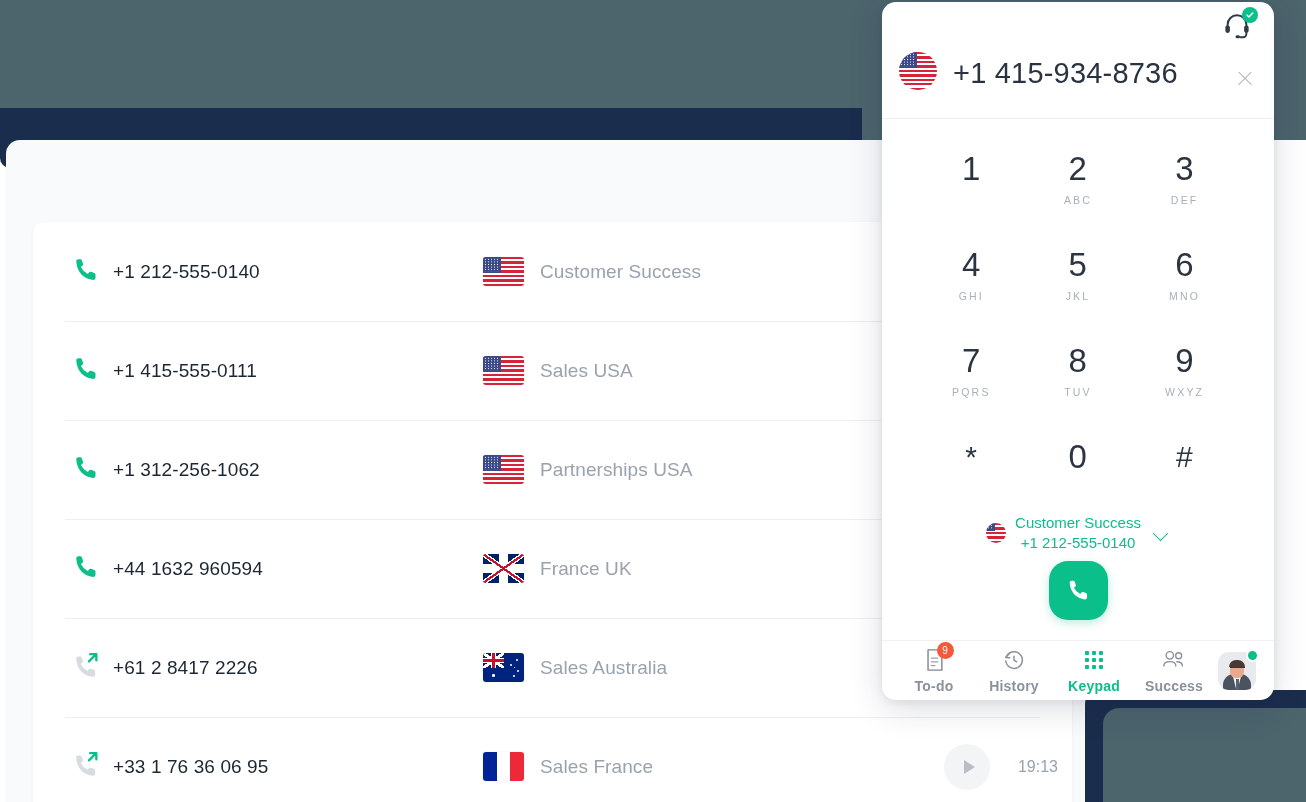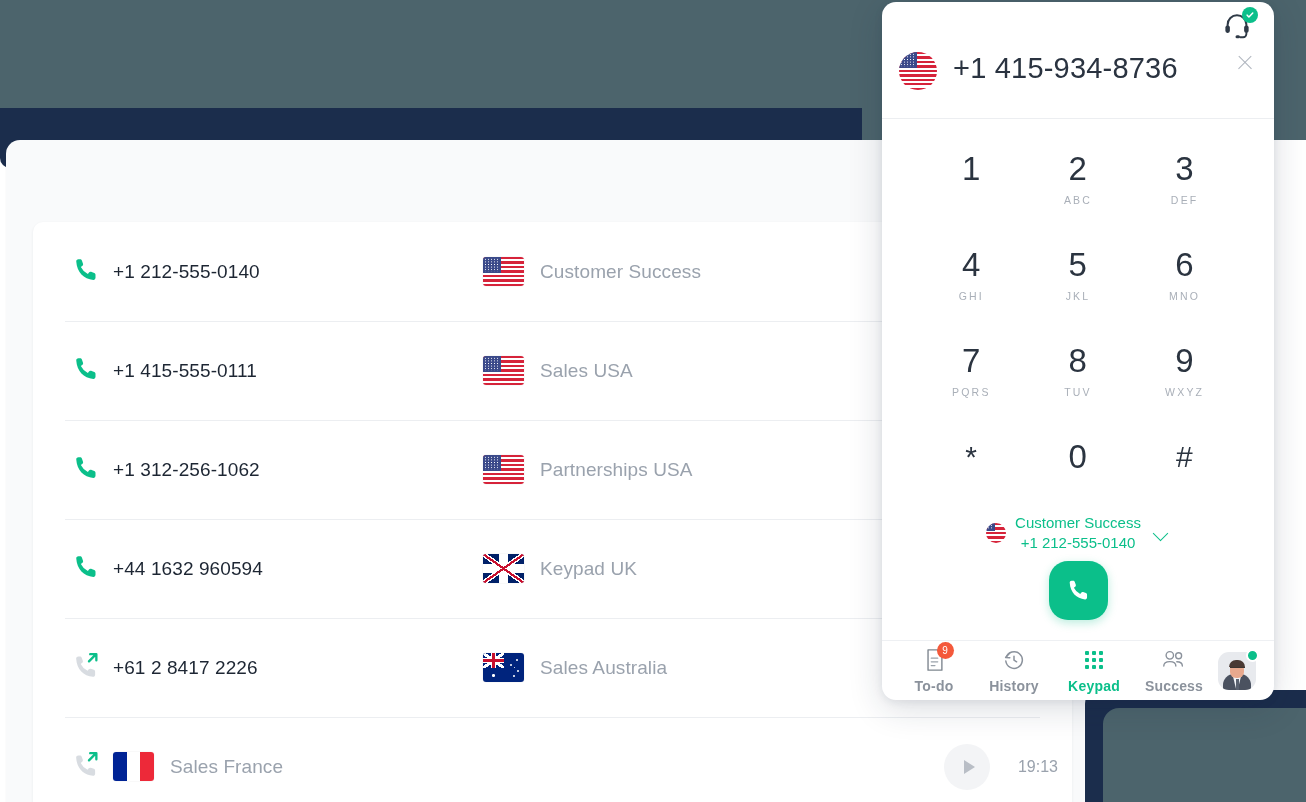--- a/index.html
+++ b/index.html
@@ -255,21 +255,21 @@
     border-radius: 50%;
     background: #0bbf8a;
     display:flex; align-items:center; justify-content:center;
   }
   .headset-badge svg { display:block; }
 
   .dial-number-row {
     position: absolute;
     left: 17px; right: 14px; top: 50px;
     display: flex;
-    align-items: flex-start;
+    align-items: flex-end;
   }
   .dial-flag {
     width: 38px; height: 38px;
     margin-right: 16px;
   }
   .dial-number {
     font-size: 29px;
     color: #2a3340;
     letter-spacing: .2px;
     font-weight: 300;
@@ -487,21 +487,21 @@
           <div class="call-right"></div>
         </div>
         <div class="call-row">
           <span class="call-icon">
             <svg width="30" height="30" viewBox="0 0 24 24">
               <path d="M7.2 3.4c.7 0 1.3.4 1.5 1l.9 2.5c.2.6 0 1.3-.5 1.7l-1.2.9a12 12 0 0 0 5.6 5.6l.9-1.2c.4-.5 1-.7 1.7-.5l2.5.9c.6.2 1 .8 1 1.5v2.4c0 1-.8 1.8-1.8 1.7C10.2 19.3 4.7 13.8 4.2 5.2 4.1 4.2 4.9 3.4 5.9 3.4z" fill="#0bbf8a"></path>
             </svg>
           </span>
           <span class="call-number">+44 1632 960594</span>
           <span class="flag flag-uk"></span>
-          <span class="call-label">Keypad UK</span>
+          <span class="call-label">France UK</span>
           <div class="call-right"></div>
         </div>
         <div class="call-row">
           <span class="call-icon">
             <svg width="32" height="32" viewBox="0 0 26 26">
               <path d="M7.2 4.4c.7 0 1.3.4 1.5 1l.9 2.5c.2.6 0 1.3-.5 1.7l-1.2.9a12 12 0 0 0 5.6 5.6l.9-1.2c.4-.5 1-.7 1.7-.5l2.5.9c.6.2 1 .8 1 1.5v2.4c0 1-.8 1.8-1.8 1.7C10.2 20.3 4.7 14.8 4.2 6.2 4.1 5.2 4.9 4.4 5.9 4.4z" fill="#d8dce1"></path>
               <path d="M14.6 8.4l5.4-5.4M15.6 2.6h5v5" stroke="#0bbf8a" stroke-width="1.9" fill="none" stroke-linecap="round" stroke-linejoin="round"></path>
             </svg>
           </span>
           <span class="call-number">+61 2 8417 2226</span>
@@ -517,20 +517,21 @@
           <span class="call-label">Sales Australia</span>
           <div class="call-right"></div>
         </div>
         <div class="call-row">
           <span class="call-icon">
             <svg width="32" height="32" viewBox="0 0 26 26">
               <path d="M7.2 4.4c.7 0 1.3.4 1.5 1l.9 2.5c.2.6 0 1.3-.5 1.7l-1.2.9a12 12 0 0 0 5.6 5.6l.9-1.2c.4-.5 1-.7 1.7-.5l2.5.9c.6.2 1 .8 1 1.5v2.4c0 1-.8 1.8-1.8 1.7C10.2 20.3 4.7 14.8 4.2 6.2 4.1 5.2 4.9 4.4 5.9 4.4z" fill="#d8dce1"></path>
               <path d="M14.6 8.4l5.4-5.4M15.6 2.6h5v5" stroke="#0bbf8a" stroke-width="1.9" fill="none" stroke-linecap="round" stroke-linejoin="round"></path>
             </svg>
           </span>
+          <span class="call-number">+33 1 76 36 06 95</span>
           <span class="flag flag-fr">
             <i></i>
             <i></i>
             <i></i>
           </span>
           <span class="call-label">Sales France</span>
           <div class="call-right">
             <span class="play-btn">
               <span class="tri"></span>
             </span>

